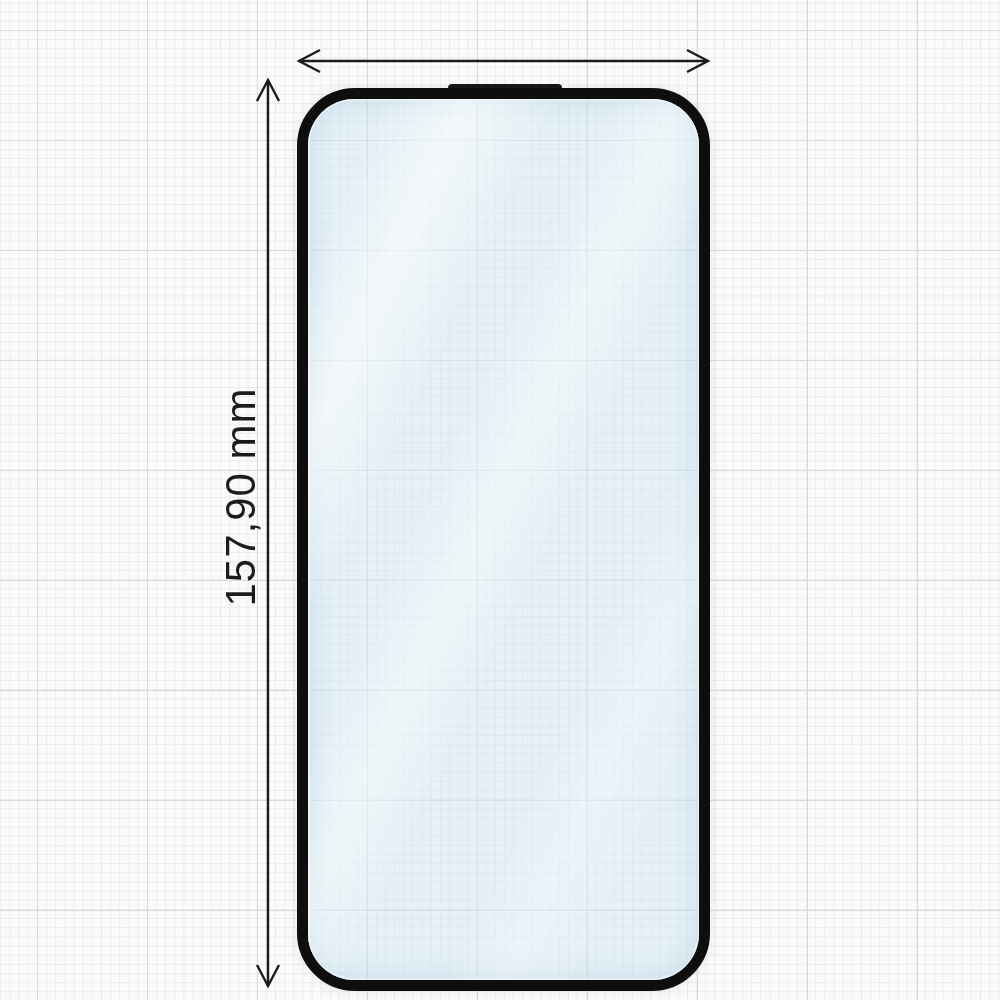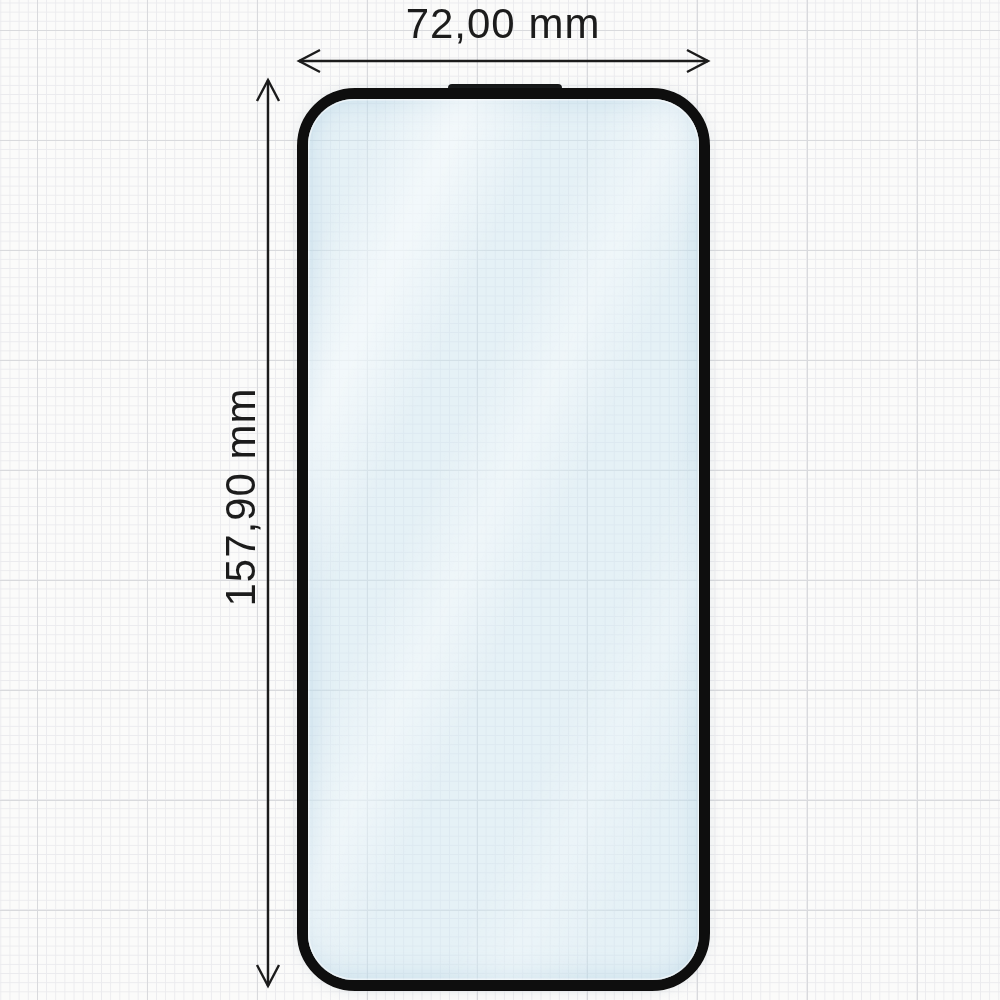--- a/index.html
+++ b/index.html
@@ -134,21 +134,20 @@
       <path d="M 687 50 L 708 61 L 687 72"></path>
     </g>
 
     <g>
       <line x1="268" y1="80" x2="268" y2="986"></line>
       <path d="M 257 101 L 268 80 L 279 101"></path>
       <path d="M 257 965 L 268 986 L 279 965"></path>
     </g>
   </svg>
 
-  <div class="dim-label top">72,00 mm</div>
 
   <div class="dim-label left">157,90 mm</div>
 
   <div class="speaker-notch"></div>
 
   <div class="protector">
     <div class="glass">
       <div class="glass-reflection"></div>
     </div>
   </div>

